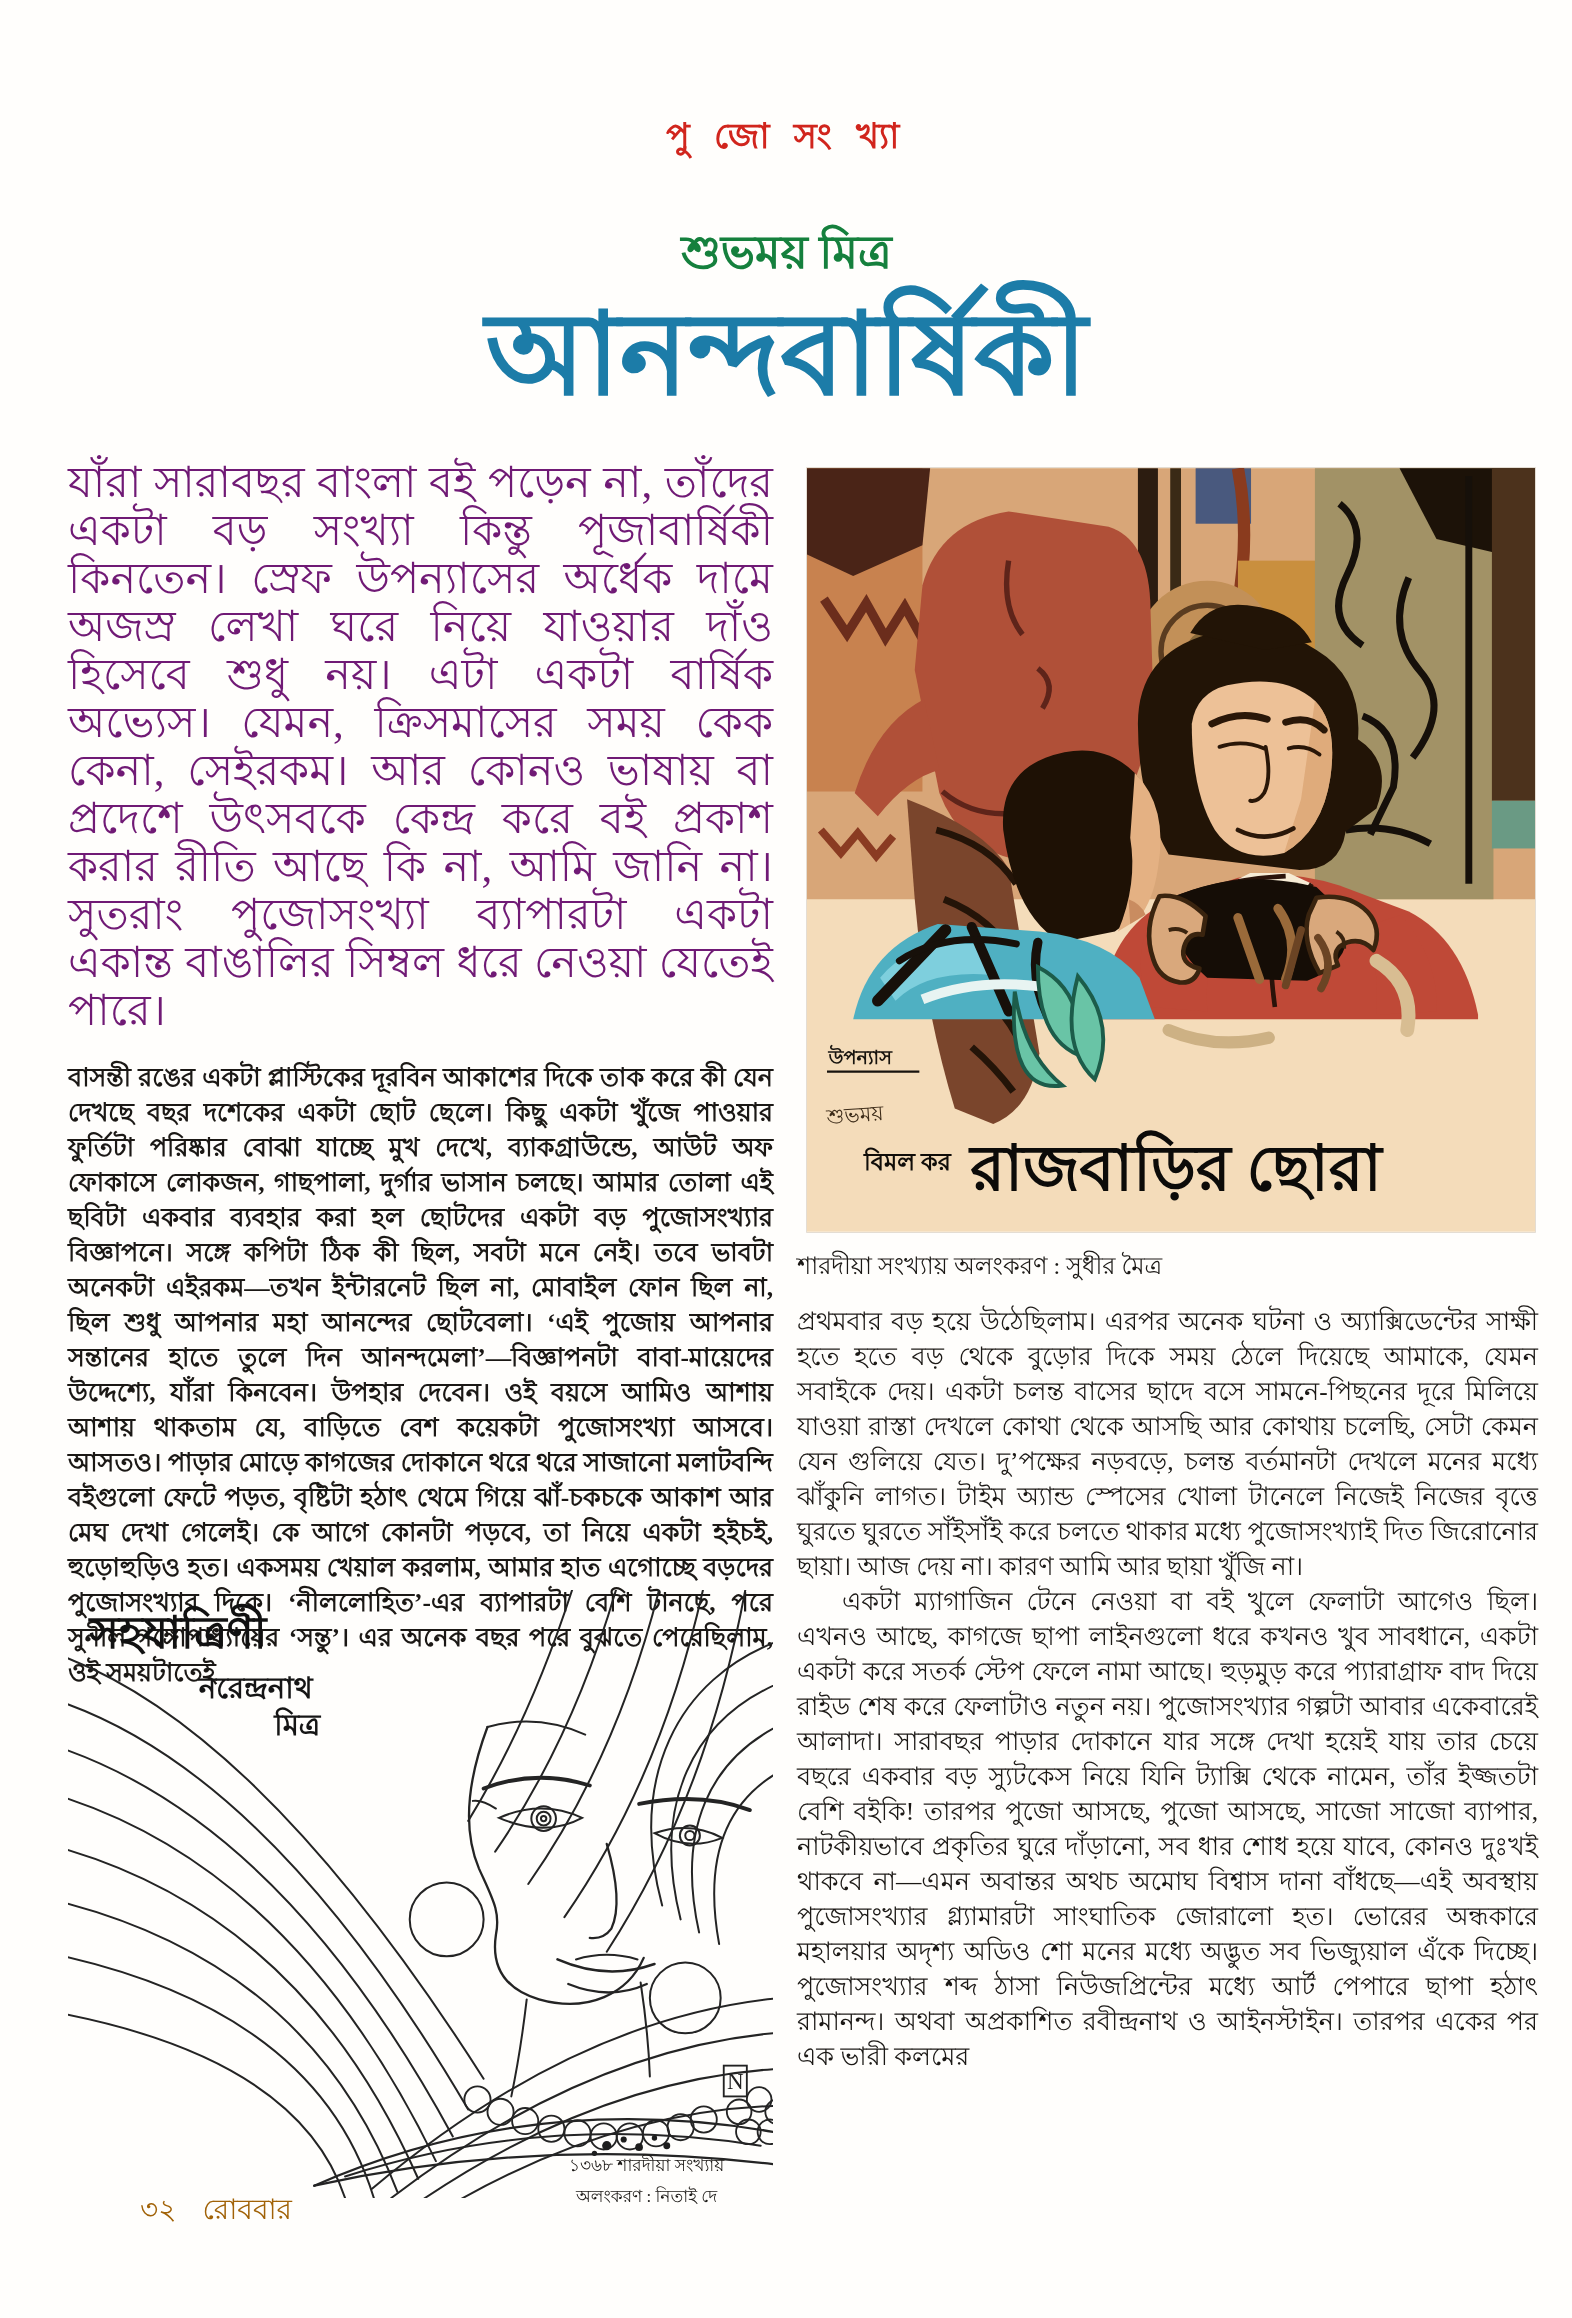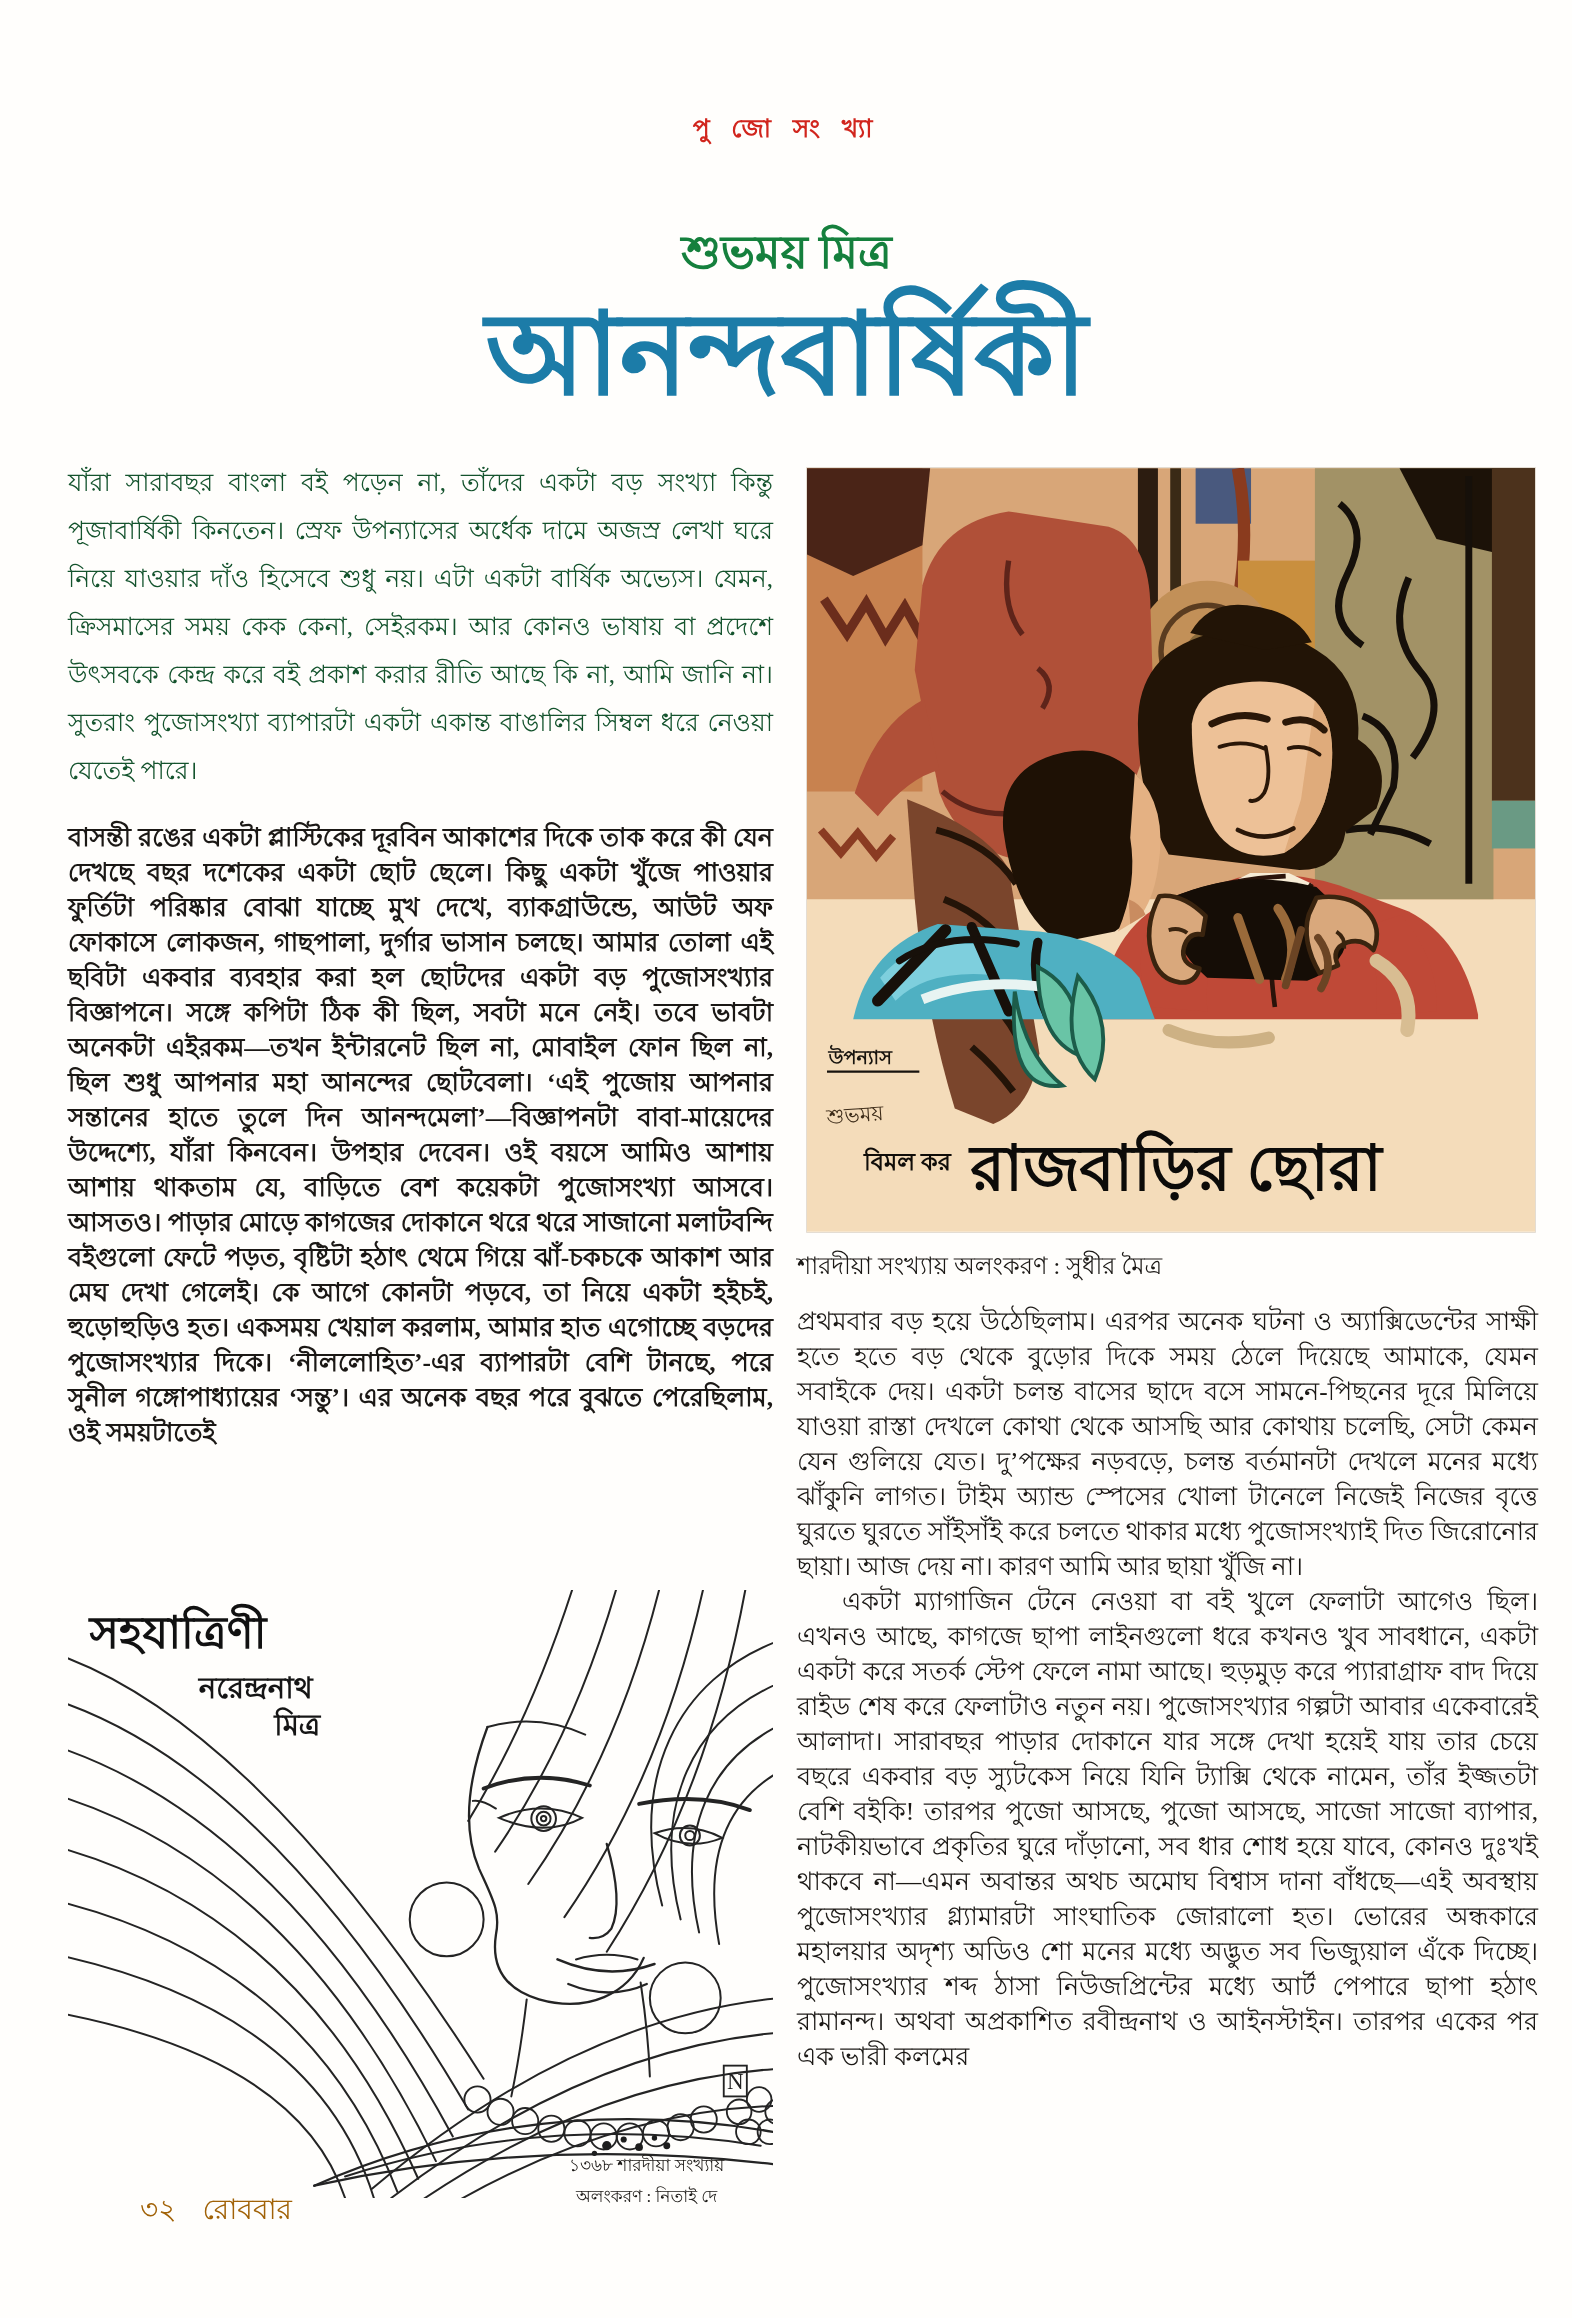--- a/index.html
+++ b/index.html
@@ -2,33 +2,33 @@
 <html style="font-size:12.3px"><head>
 <meta charset="utf-8">
 <style>
   html,body{margin:0;padding:0;background:#ffffff;}
   .page{
     position:relative;width:1573px;height:2319px;background:#fffefc;
     font-family:"Liberation Serif","DejaVu Serif",serif;color:#171513;overflow:hidden;
   }
   .kicker{
     position:absolute;left:0;top:109px;width:100%;text-align:center;
-    font-size:25px;letter-spacing:7.7px;color:#d1251d;font-weight:bold;
+    font-size:35px;letter-spacing:7.7px;color:#d1251d;font-weight:bold;
   }
   .author{
     position:absolute;left:0;top:217px;width:100%;text-align:center;
     font-size:46px;font-weight:bold;color:#15803d;
   }
   .main-title{
     position:absolute;left:0;top:283px;width:100%;text-align:center;
     font-size:115px;line-height:146px;font-weight:bold;color:#1c7ca8;
   }
   .col-left{position:absolute;left:68px;top:459px;width:705px;}
   .intro{
-    font-size:25px;line-height:48px;text-align:justify;color:#14532d;
+    font-size:43px;line-height:48px;text-align:justify;color:#701a75;
   }
   .bodytext{
     font-size:25.4px;line-height:35px;text-align:justify;color:#1b1815;
   }
   .col-left .bodytext{margin-top:25px;font-weight:bold;}
   .illustration-left{
     position:absolute;left:68px;top:1590px;width:705px;height:608px;
   }
   .illustration-left svg{display:block;}
   .illu-caption{

